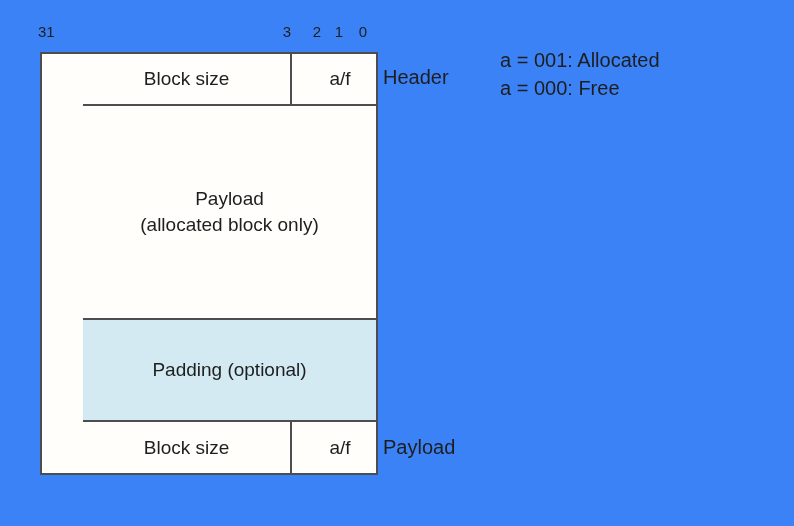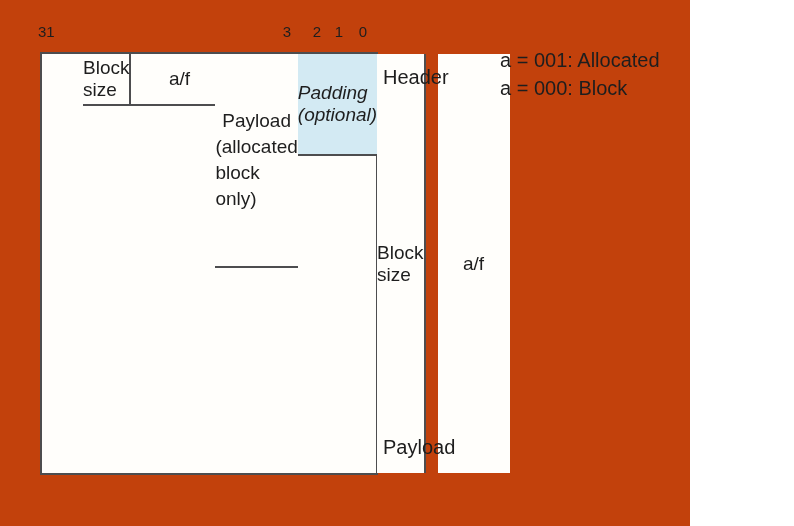--- a/index.html
+++ b/index.html
@@ -4,23 +4,23 @@
 <style>
   html, body {
     margin: 0;
     padding: 0;
     background: #ffffff;
     font-family: "Liberation Sans", sans-serif;
     color: #1e1e1e;
   }
   .canvas {
     position: relative;
-    width: 690px;
+    width: 794px;
     height: 526px;
-    background: #c2410c;
+    background: #3b82f6;
     overflow: hidden;
   }
 
   
   .bit-label {
     position: absolute;
     top: 23px;
     font-size: 15px;
     color: #1e1e1e;
     transform: translateX(-50%);
@@ -31,21 +31,21 @@
   
   .block {
     position: absolute;
     left: 40px;
     top: 52px;
     width: 338px;
     height: 423px;
     border: 2px solid #4d4d4f;
     box-sizing: border-box;
     display: flex;
-    flex-direction: row;
+    flex-direction: column;
     background: #fffefb;
     padding-left: 41px;
   }
   .row-split {
     display: flex;
     flex-direction: row;
     align-items: stretch;
   }
   .row-header { height: 50px; border-bottom: 2px solid #4d4d4f; }
   .row-footer { flex: 1; }
@@ -79,21 +79,20 @@
     background: #fffefb;
   }
   .row-padding {
     height: 100px;
     border-bottom: 2px solid #4d4d4f;
     display: flex;
     align-items: center;
     justify-content: center;
     font-size: 19px;
     background: #d3eaf3;
-    font-style: italic;
   }
 
   
   .side-label {
     position: absolute;
     left: 383px;
     font-size: 20px;
     color: #1e1e1e;
     white-space: nowrap;
   }
@@ -143,16 +142,16 @@
       <div class="cell-af">a/f</div>
     </div>
 
   </div>
 
   <span class="side-label header-label">Header</span>
   <span class="side-label footer-label">Payload</span>
 
   <div class="legend">
     <div>a = 001: Allocated</div>
-    <div>a = 000: Block</div>
+    <div>a = 000: Free</div>
   </div>
 
 </div>
 
 </body></html>

